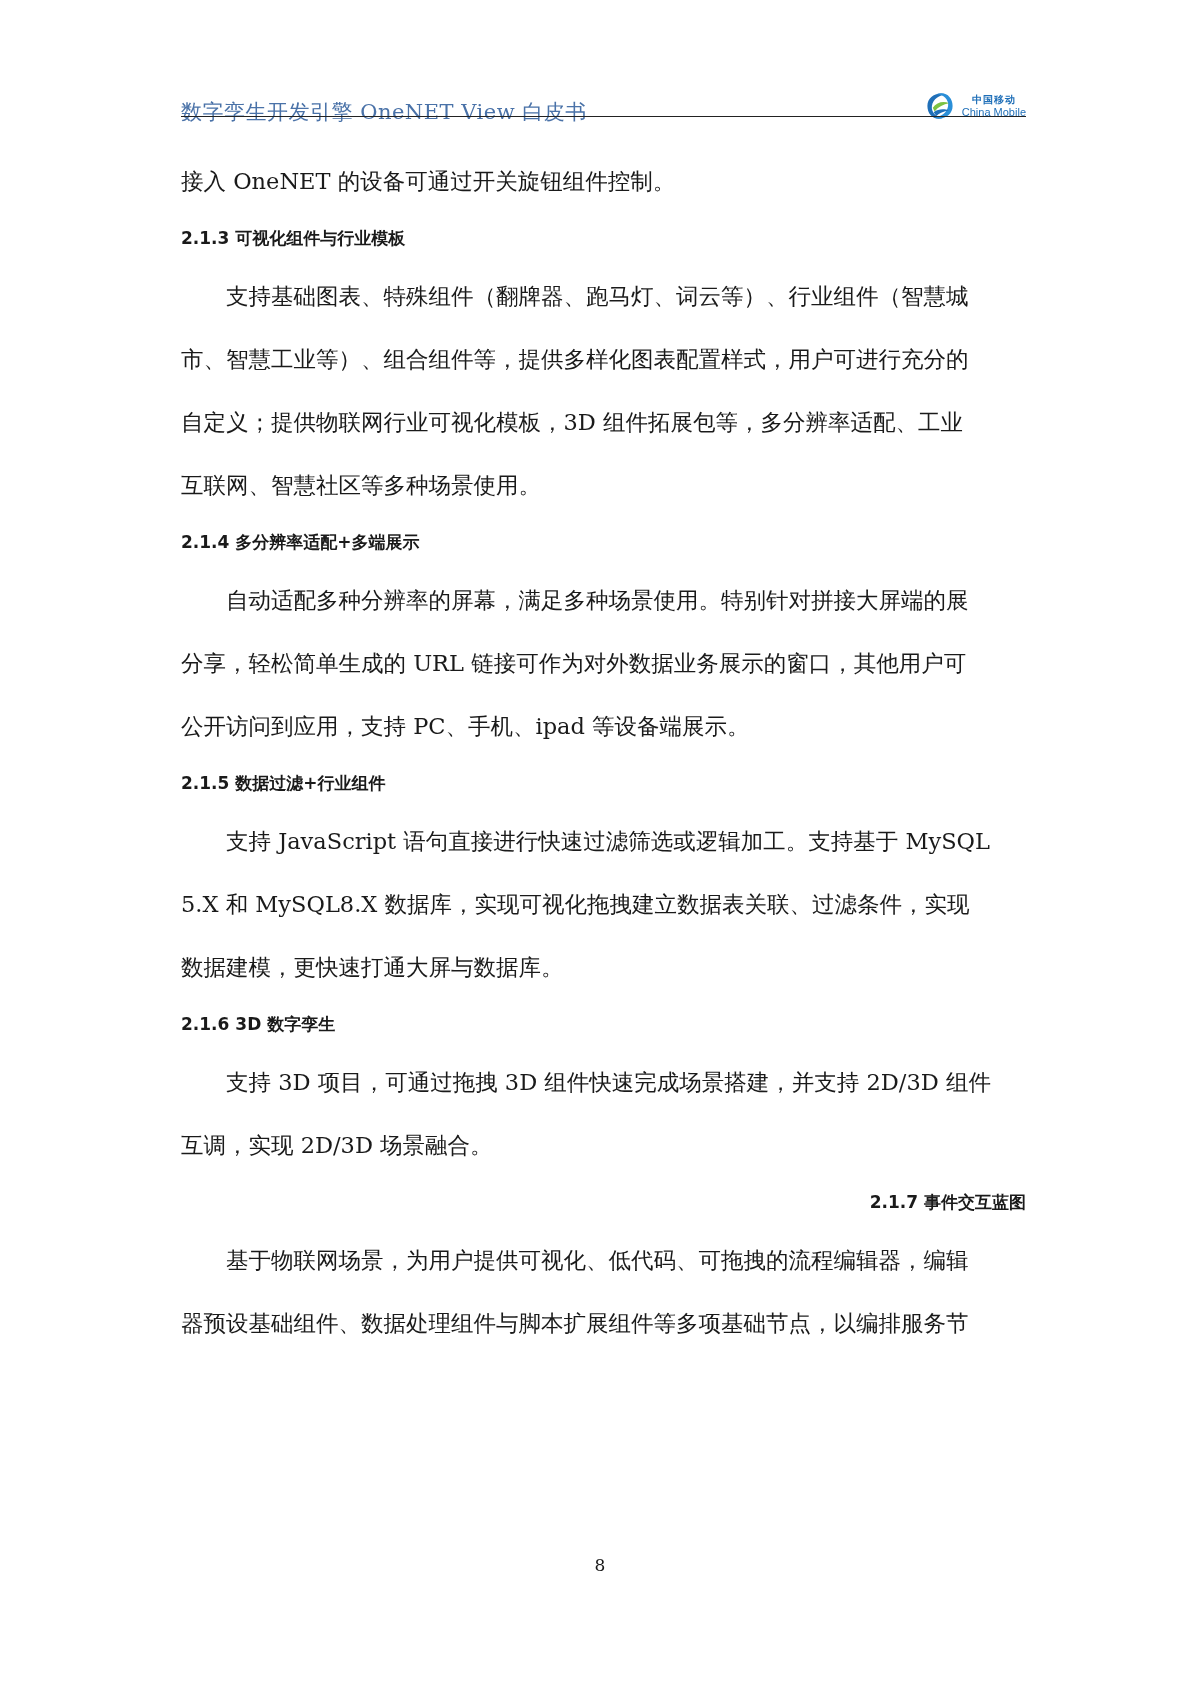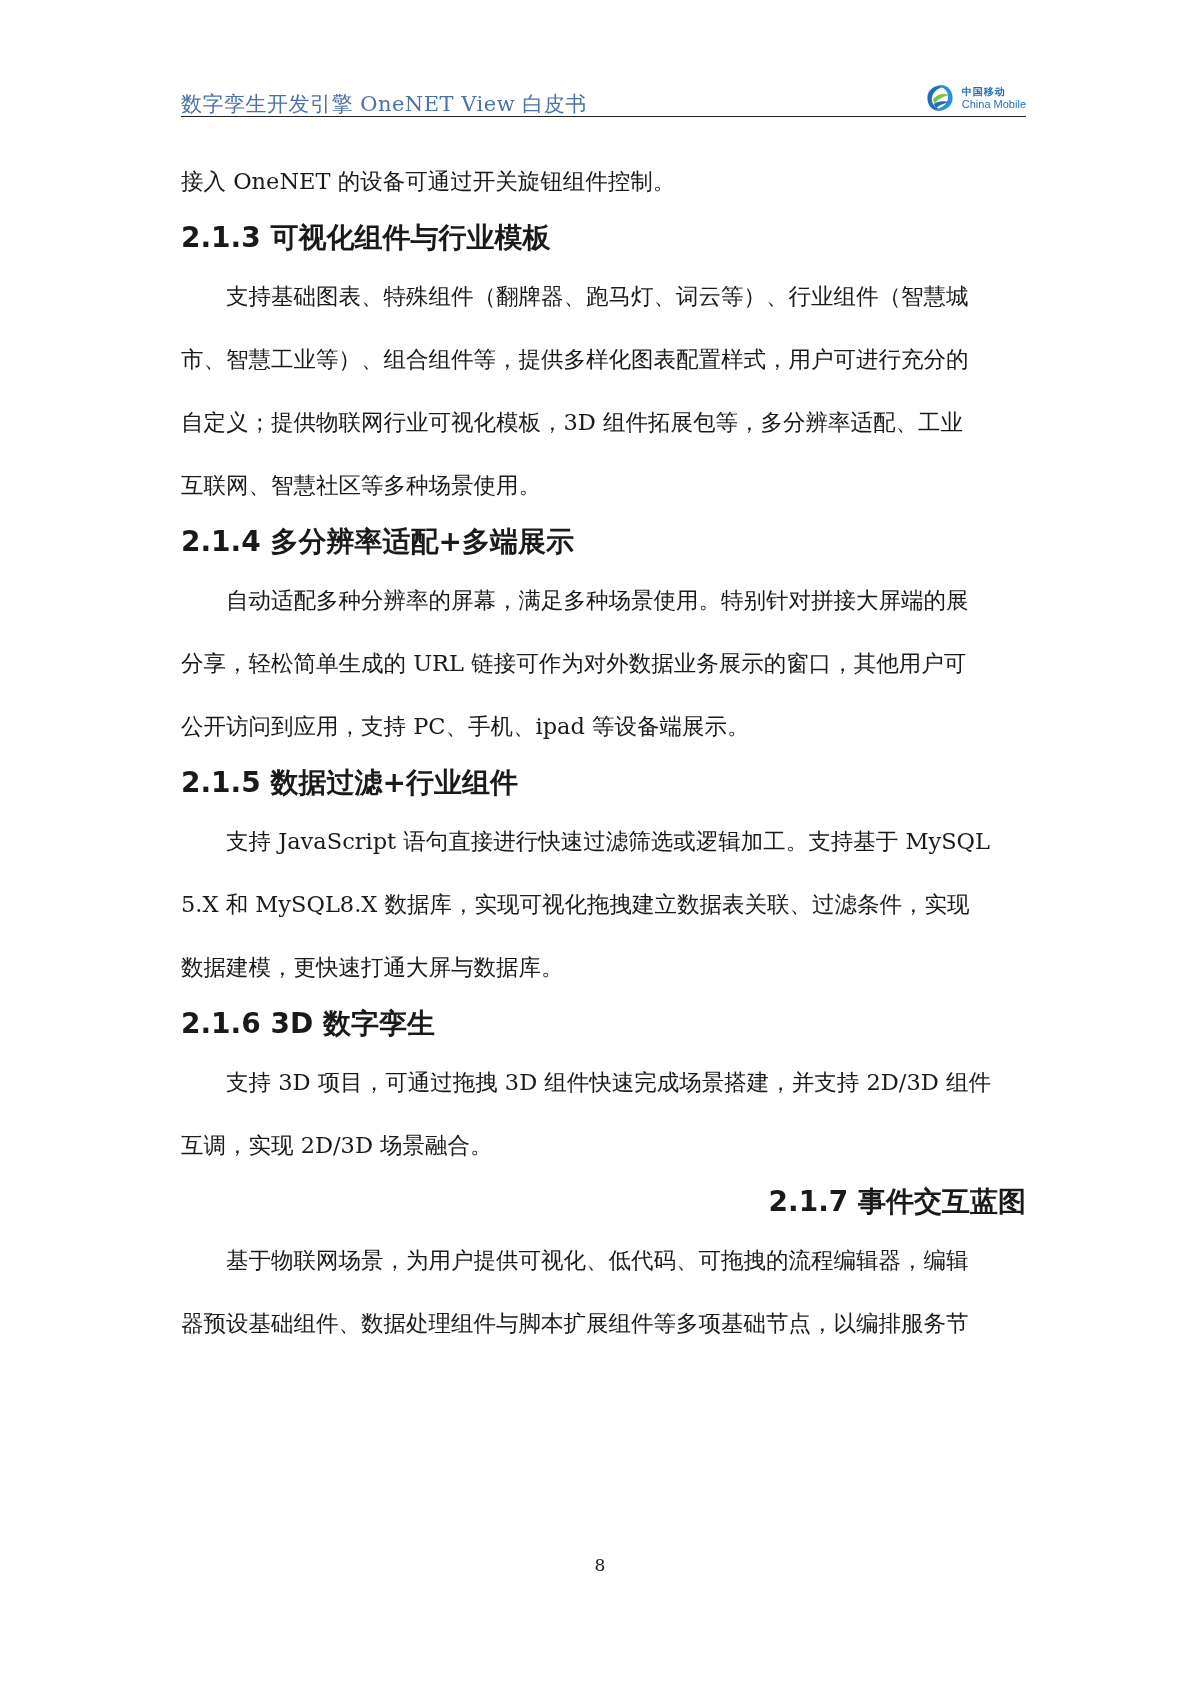--- a/index.html
+++ b/index.html
@@ -1,31 +1,31 @@
 <!DOCTYPE html>
 <html><head>
 <meta charset="utf-8">
 <style>
   html, body { margin: 0; padding: 0; background: #ffffff; }
   body { width: 1200px; height: 1698px; position: relative; overflow: hidden;
          font-family: "DejaVu Serif", "Liberation Serif", serif; color: #1a1a1a; }
-  .header { position: absolute; left: 181px; top: 80px; width: 845px; height: 40px; }
+  .header { position: absolute; left: 181px; top: 88px; width: 845px; height: 40px; text-align: center; }
   .header-title { position: absolute; left: 0; top: 10px; font-size: 21px; color: #4a72a8;
                   font-family: "DejaVu Serif", "Liberation Serif", serif; letter-spacing: 0.5px; white-space: nowrap; }
   .logo { position: absolute; right: 0; top: 0; height: 36px; display: flex; align-items: center; }
   .logo svg { width: 36px; height: 36px; }
   .logo-text { margin-left: 4px; line-height: 1; }
   .logo-cn { font-family: "DejaVu Sans", "Liberation Sans", sans-serif; font-weight: bold; font-size: 10px; color: #1f6fb8; letter-spacing: 1px; }
   .logo-en { font-family: "Liberation Sans", "DejaVu Sans", sans-serif; font-size: 11px; color: #1f6fb8; margin-top: 2px; }
   .header-rule { position: absolute; left: 181px; top: 116px; width: 845px; height: 0; border-top: 1.6px solid #222; }
 
   .content { position: absolute; left: 181px; top: 160px; width: 845px; }
   .p { font-size: 22.5px; line-height: 63px; margin: 0; text-align: justify; text-align-last: left; }
   .indent { text-indent: 45px; }
-  .h { font-family: "DejaVu Sans", "Liberation Sans", sans-serif; font-weight: bold; font-size: 28px;
+  .h { font-family: "DejaVu Sans", "Liberation Sans", sans-serif; font-weight: bold; font-size: 17px;
        line-height: 30px; margin: 0; }
   .page-num { position: absolute; left: 0; width: 1200px; top: 1555px; text-align: center; font-size: 17px; }
 </style>
 </head>
 <body>
 
 <div class="header">
   <div class="header-title">数字孪生开发引擎 OneNET View 白皮书</div>
   <div class="logo">
     <svg viewBox="0 0 40 40">

